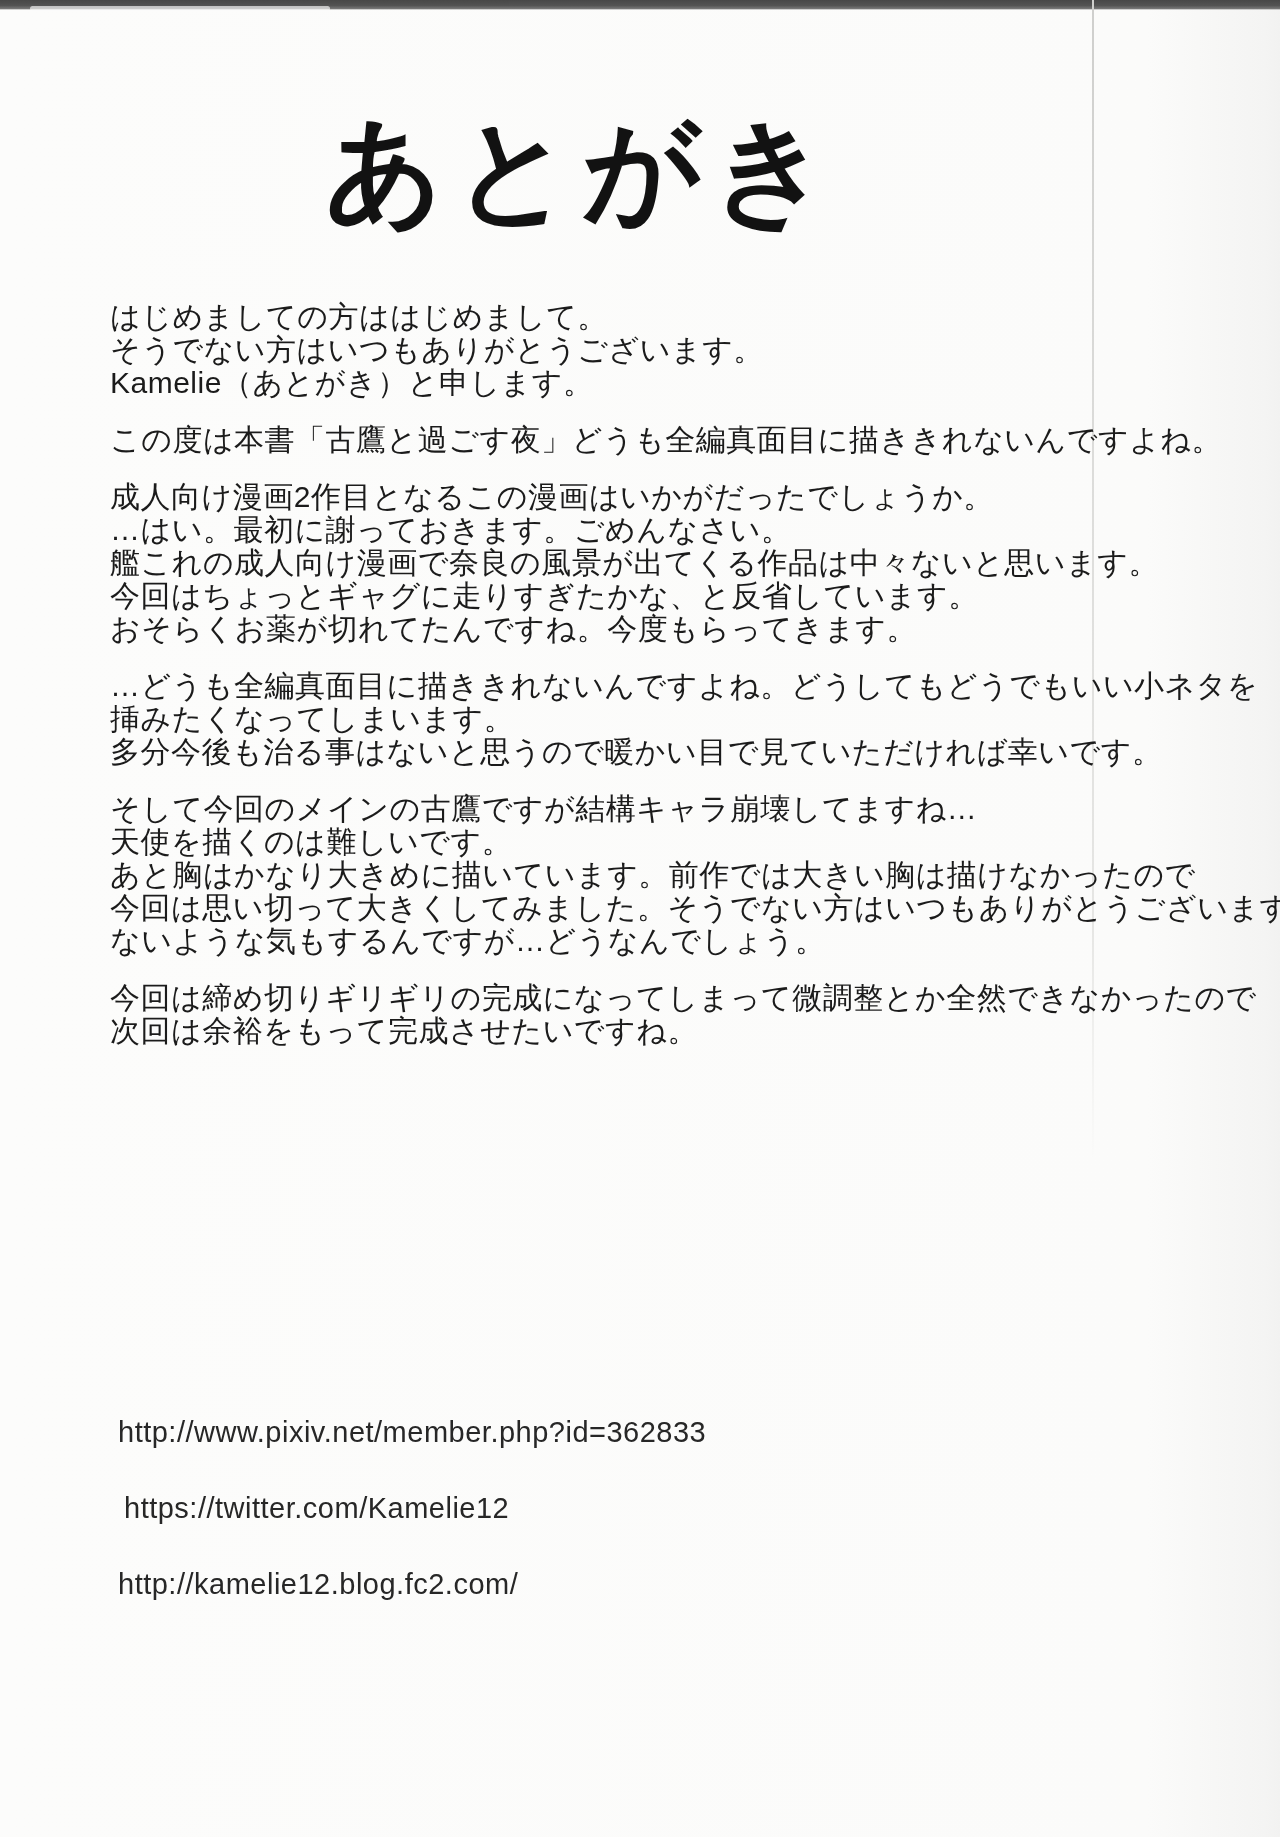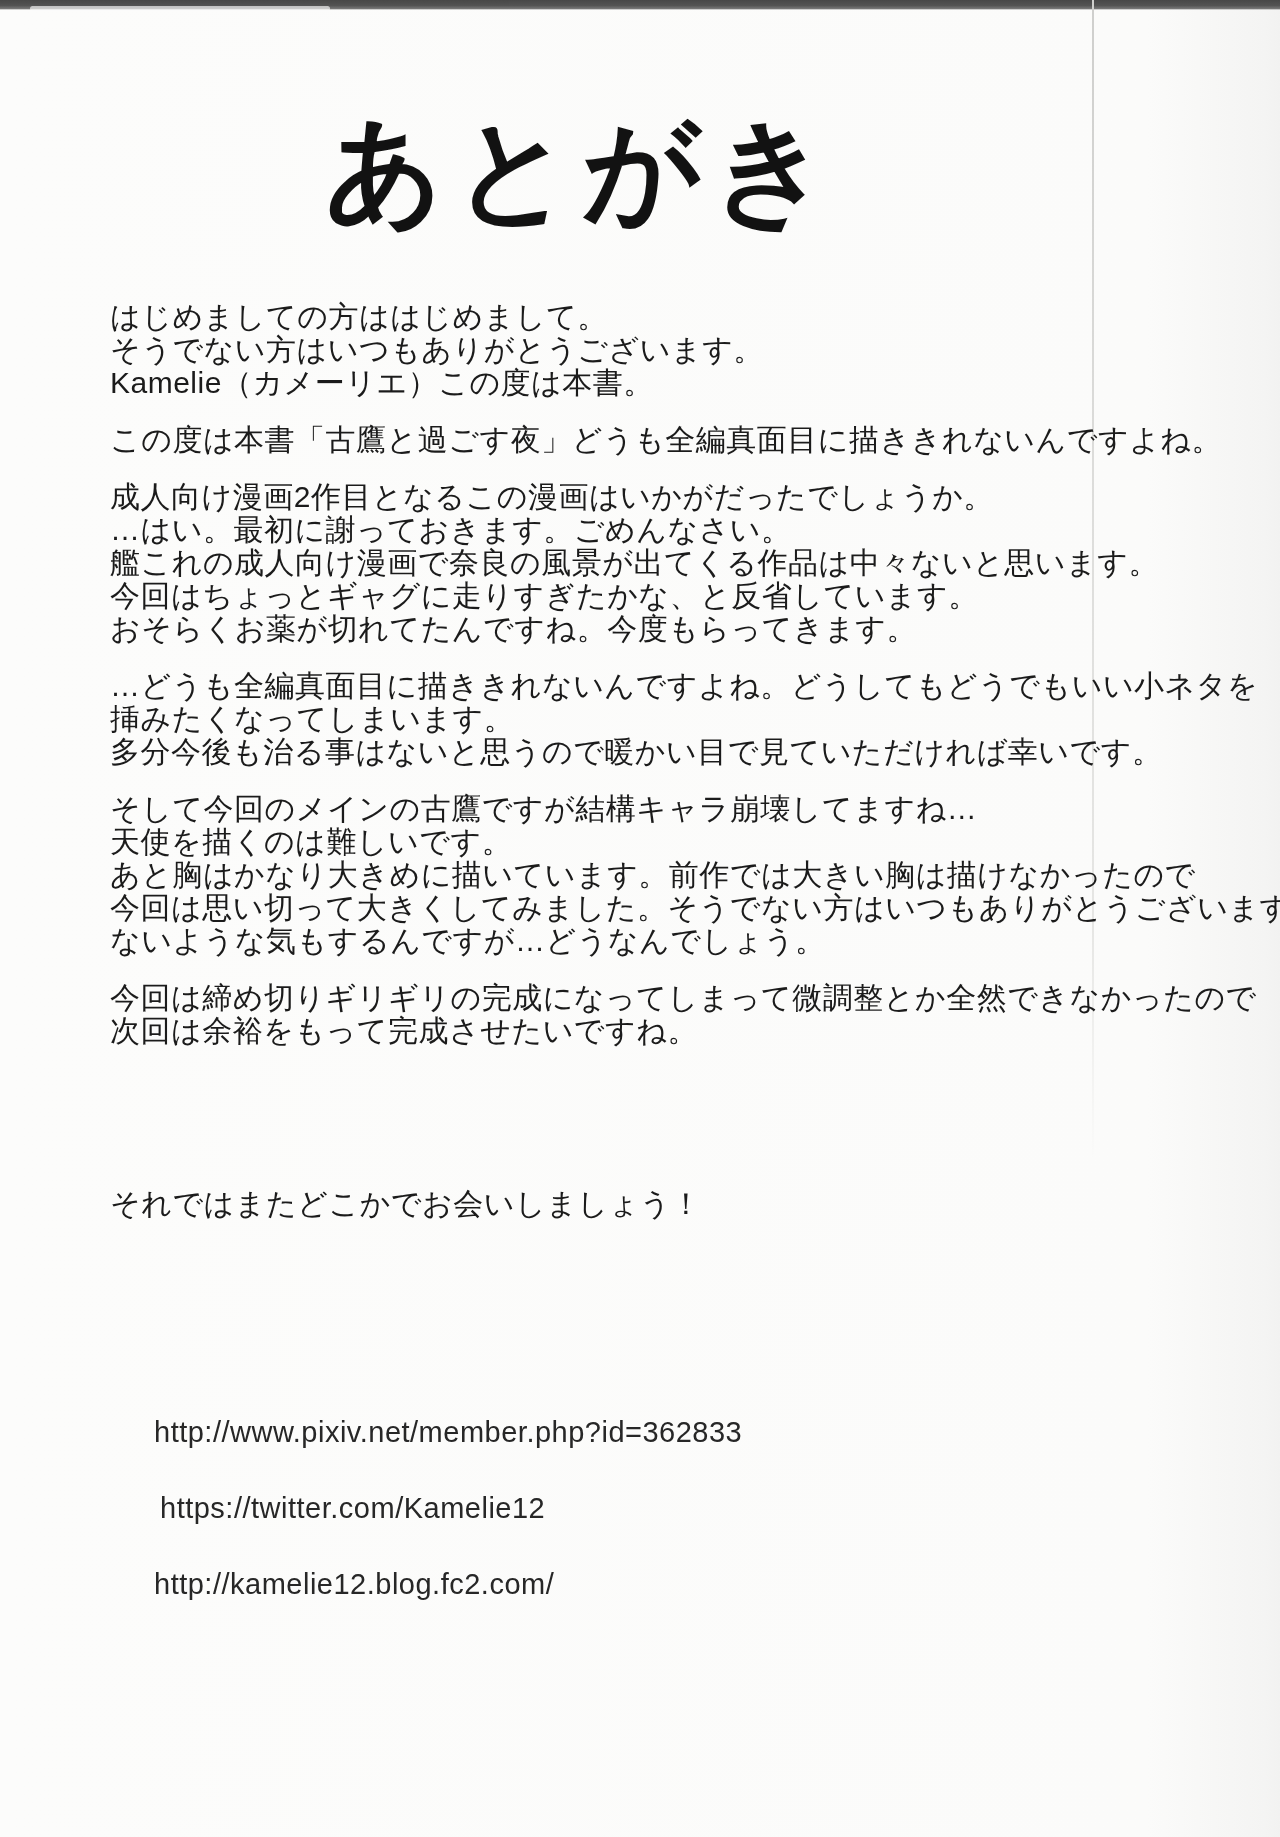--- a/index.html
+++ b/index.html
@@ -50,21 +50,21 @@
     letter-spacing: 0.5px;
   }
   .para { margin: 0 0 24px 0; }
   .para.closing { margin-top: 140px; }
   .line { white-space: nowrap; }
   
   .links {
     position: absolute; top: 1412px; left: 118px;
     font-size: 29px; color: #272727; letter-spacing: 0.5px;
   }
-  .link-line { height: 76px; line-height: 40px; white-space: nowrap; margin-left: 36px; }
+  .link-line { height: 76px; line-height: 40px; white-space: nowrap; }
   .link-line:nth-child(2) { padding-left: 6px; }
   
   .page-num {
     position: absolute; right: -9px; bottom: 26px;
     font-size: 25px; font-weight: bold; color: #222;
   }
 </style>
 </head>
 <body>
 
@@ -75,21 +75,21 @@
   <div class="scan-edge-right"></div>
 
   <div class="title-wrap">
     <span class="title">あとがき</span>
   </div>
 
   <div class="body-text">
     <div class="para">
       <div class="line">はじめましての方ははじめまして。</div>
       <div class="line">そうでない方はいつもありがとうございます。</div>
-      <div class="line">Kamelie（カメーリエ）この度は本書。</div>
+      <div class="line">Kamelie（あとがき）と申します。</div>
     </div>
     <div class="para">
       <div class="line">この度は本書「古鷹と過ごす夜」どうも全編真面目に描ききれないんですよね。</div>
     </div>
     <div class="para">
       <div class="line">成人向け漫画2作目となるこの漫画はいかがだったでしょうか。</div>
       <div class="line">…はい。最初に謝っておきます。ごめんなさい。</div>
       <div class="line">艦これの成人向け漫画で奈良の風景が出てくる作品は中々ないと思います。</div>
       <div class="line">今回はちょっとギャグに走りすぎたかな、と反省しています。</div>
       <div class="line">おそらくお薬が切れてたんですね。今度もらってきます。</div>
@@ -103,23 +103,20 @@
       <div class="line">そして今回のメインの古鷹ですが結構キャラ崩壊してますね…</div>
       <div class="line">天使を描くのは難しいです。</div>
       <div class="line">あと胸はかなり大きめに描いています。前作では大きい胸は描けなかったので</div>
       <div class="line">今回は思い切って大きくしてみました。そうでない方はいつもありがとうございます</div>
       <div class="line">ないような気もするんですが…どうなんでしょう。</div>
     </div>
     <div class="para">
       <div class="line">今回は締め切りギリギリの完成になってしまって微調整とか全然できなかったので</div>
       <div class="line">次回は余裕をもって完成させたいですね。</div>
     </div>
-    <div class="para closing">
-      <div class="line">それではまたどこかでお会いしましょう！</div>
-    </div>
   </div>
 
   <div class="links">
     <div class="link-line">http://www.pixiv.net/member.php?id=362833</div>
     <div class="link-line">https://twitter.com/Kamelie12</div>
     <div class="link-line">http://kamelie12.blog.fc2.com/</div>
   </div>
 
   <div class="page-num">25</div>
 

